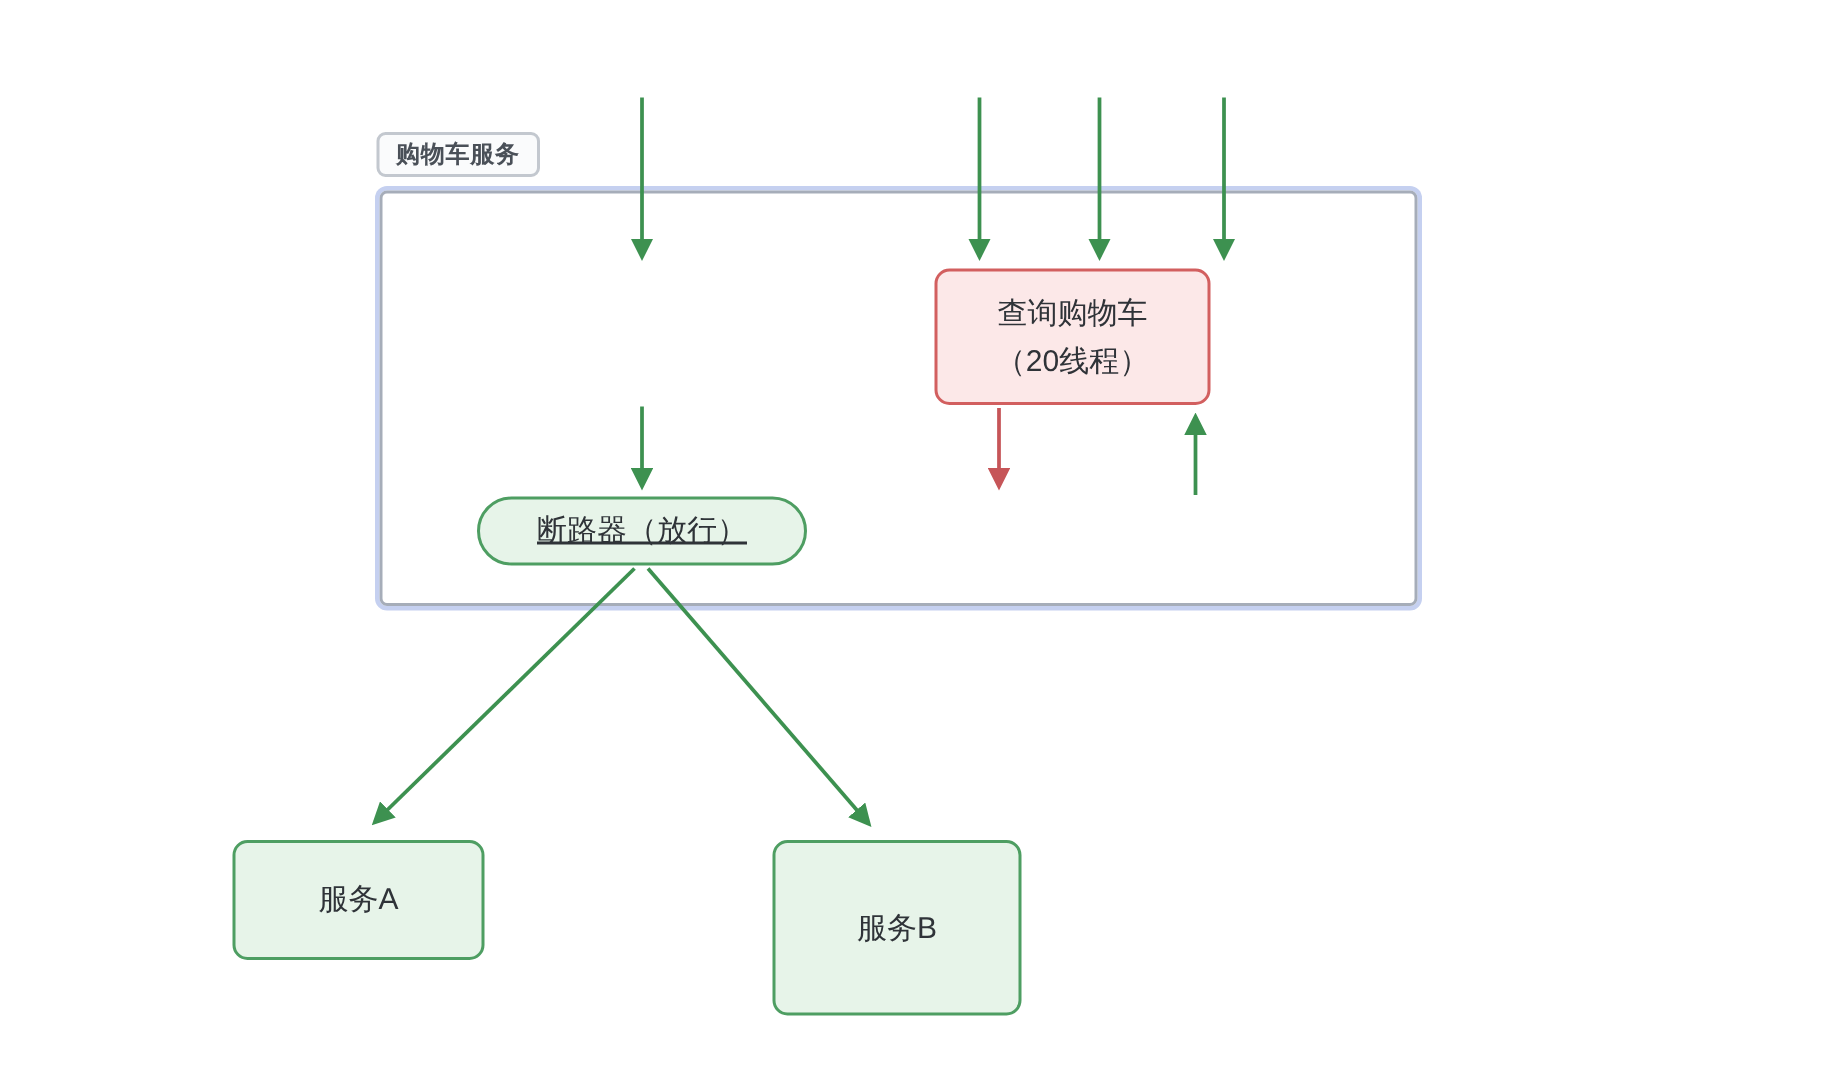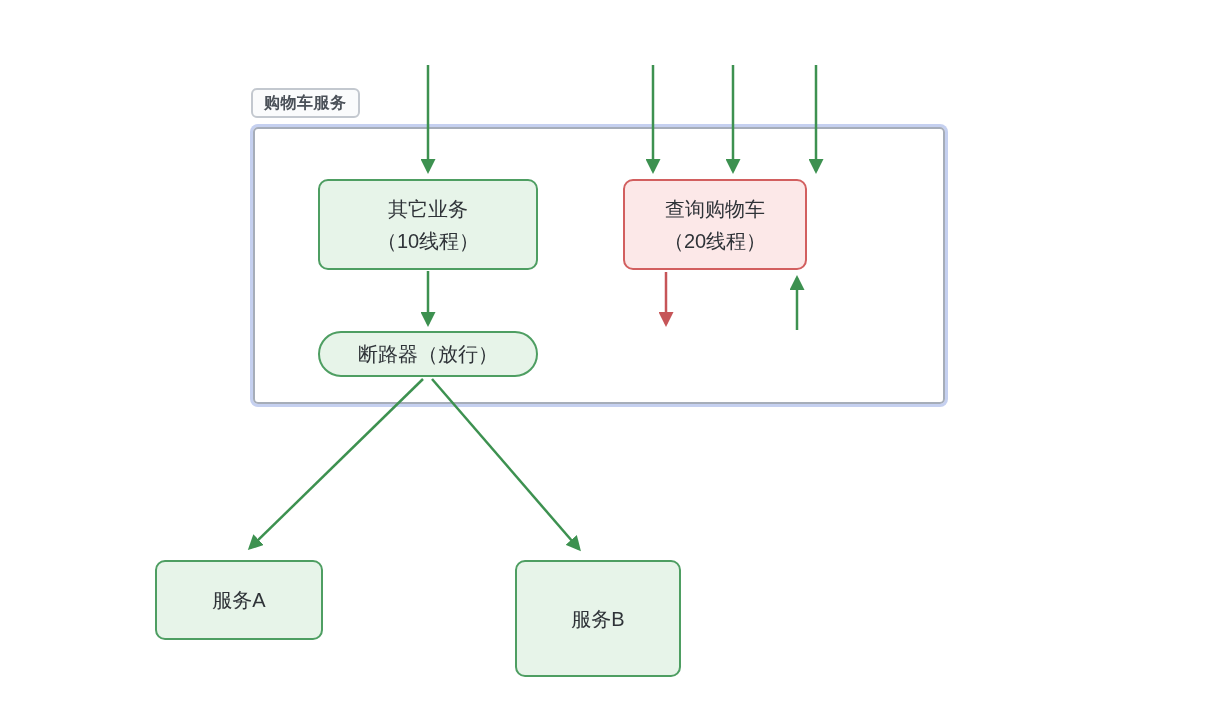--- a/index.html
+++ b/index.html
@@ -80,21 +80,21 @@
   }
   .node.red {
     background: var(--c-red-fill);
     border: 2.5px solid var(--c-red-border);
   }
   .node.box { border-radius: 10px; }
   .node.pill { border-radius: 23px; }
 
   .node-other-business { left: 318px; top: 179px; width: 220px; height: 91px; }
   .node-query-cart     { left: 623px; top: 179px; width: 184px; height: 91px; }
-  .node-breaker-pass   { left: 318px; top: 331px; width: 220px; height: 46px; }
+  .node-breaker-pass   { left: 318px; top: 331px; width: 220px; height: 46px; text-decoration: underline; }
   .node-breaker-tripped{ left: 623px; top: 331px; width: 220px; height: 46px; }
   .node-service-a      { left: 155px; top: 560px; width: 168px; height: 80px; }
   .node-service-b      { left: 515px; top: 560px; width: 166px; height: 117px; }
   .node-product-service{ left: 855px; top: 560px; width: 170px; height: 102px; }
 
   .arrow-line-green { stroke: var(--c-arrow-green); stroke-width: 2.5; fill: none; }
   .arrow-line-red   { stroke: var(--c-arrow-red);   stroke-width: 2.5; fill: none; }
 </style>
 </head>
 <body>
@@ -123,24 +123,20 @@
     <line class="arrow-line-green" x1="797" y1="330" x2="797" y2="278" marker-end="url(#ah-green)"></line>
 
     <line class="arrow-line-green" x1="423" y1="379" x2="250" y2="548" marker-end="url(#ah-green)"></line>
     <line class="arrow-line-green" x1="432" y1="379" x2="579" y2="549" marker-end="url(#ah-green)"></line>
   </svg>
 
   <div class="group-label">
     <span>购物车服务</span>
   </div>
 
-  <div class="node box green node-other-business">
-    <span>其它业务</span>
-    <span>（10线程）</span>
-  </div>
 
   <div class="node box red node-query-cart">
     <span>查询购物车</span>
     <span>（20线程）</span>
   </div>
 
   <div class="node pill green node-breaker-pass">
     <span>断路器（放行）</span>
   </div>
 

